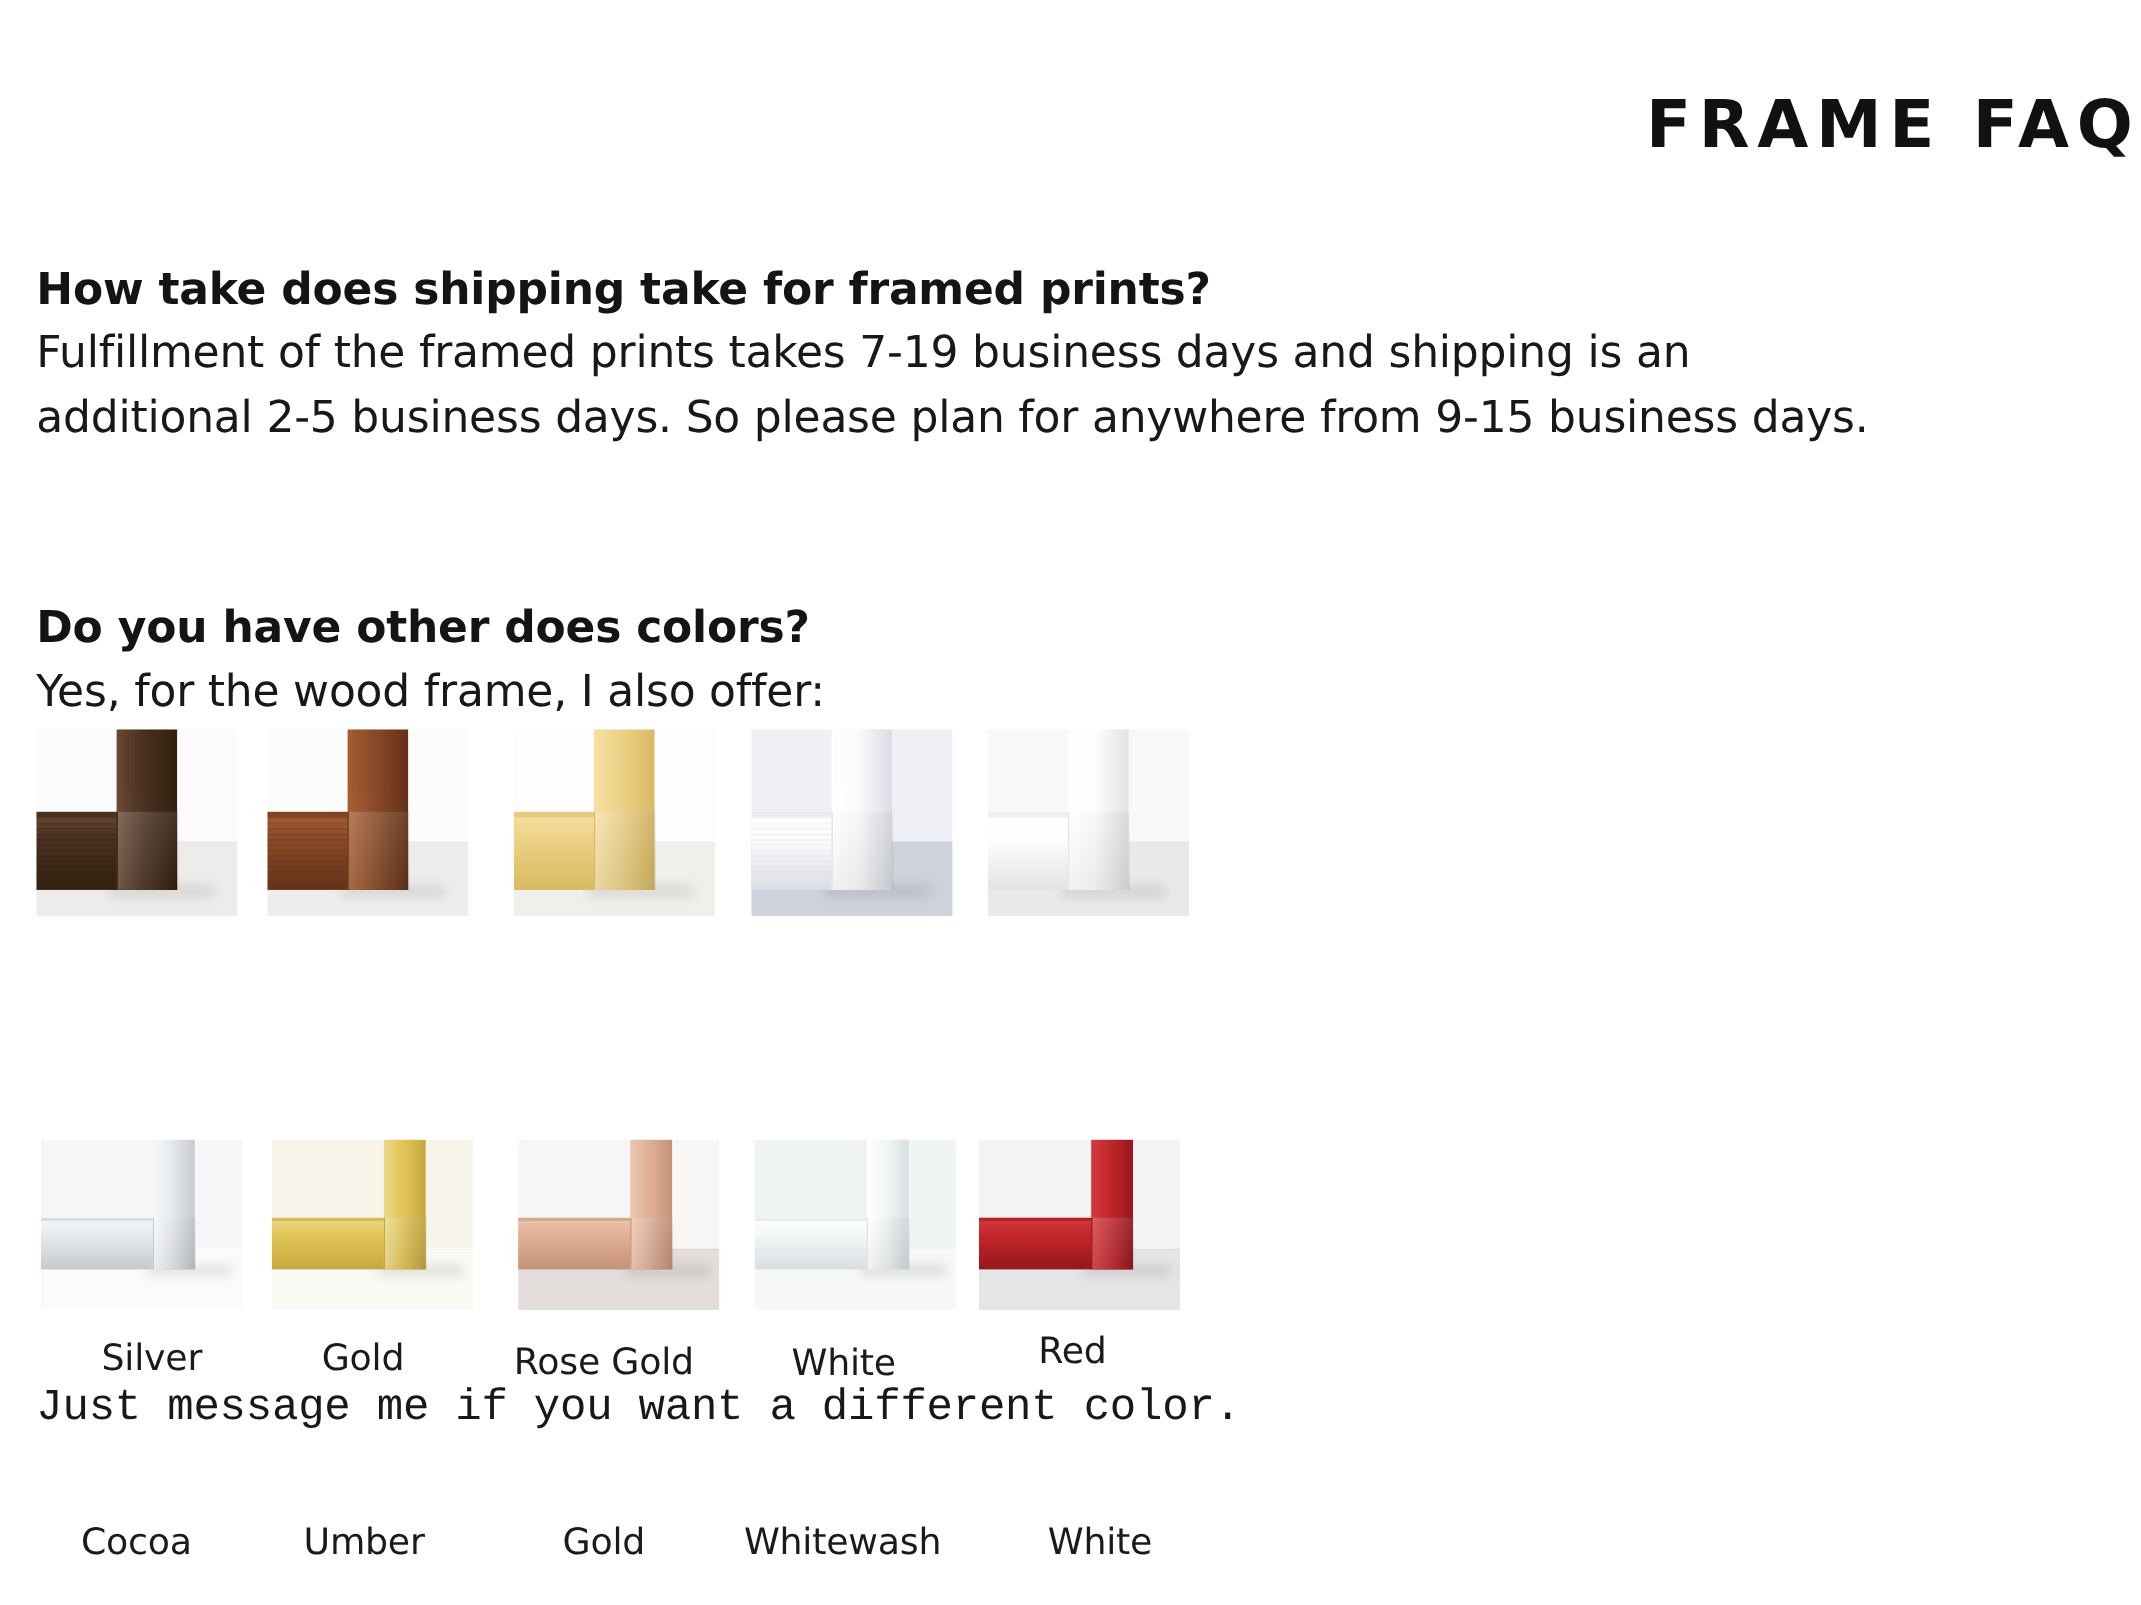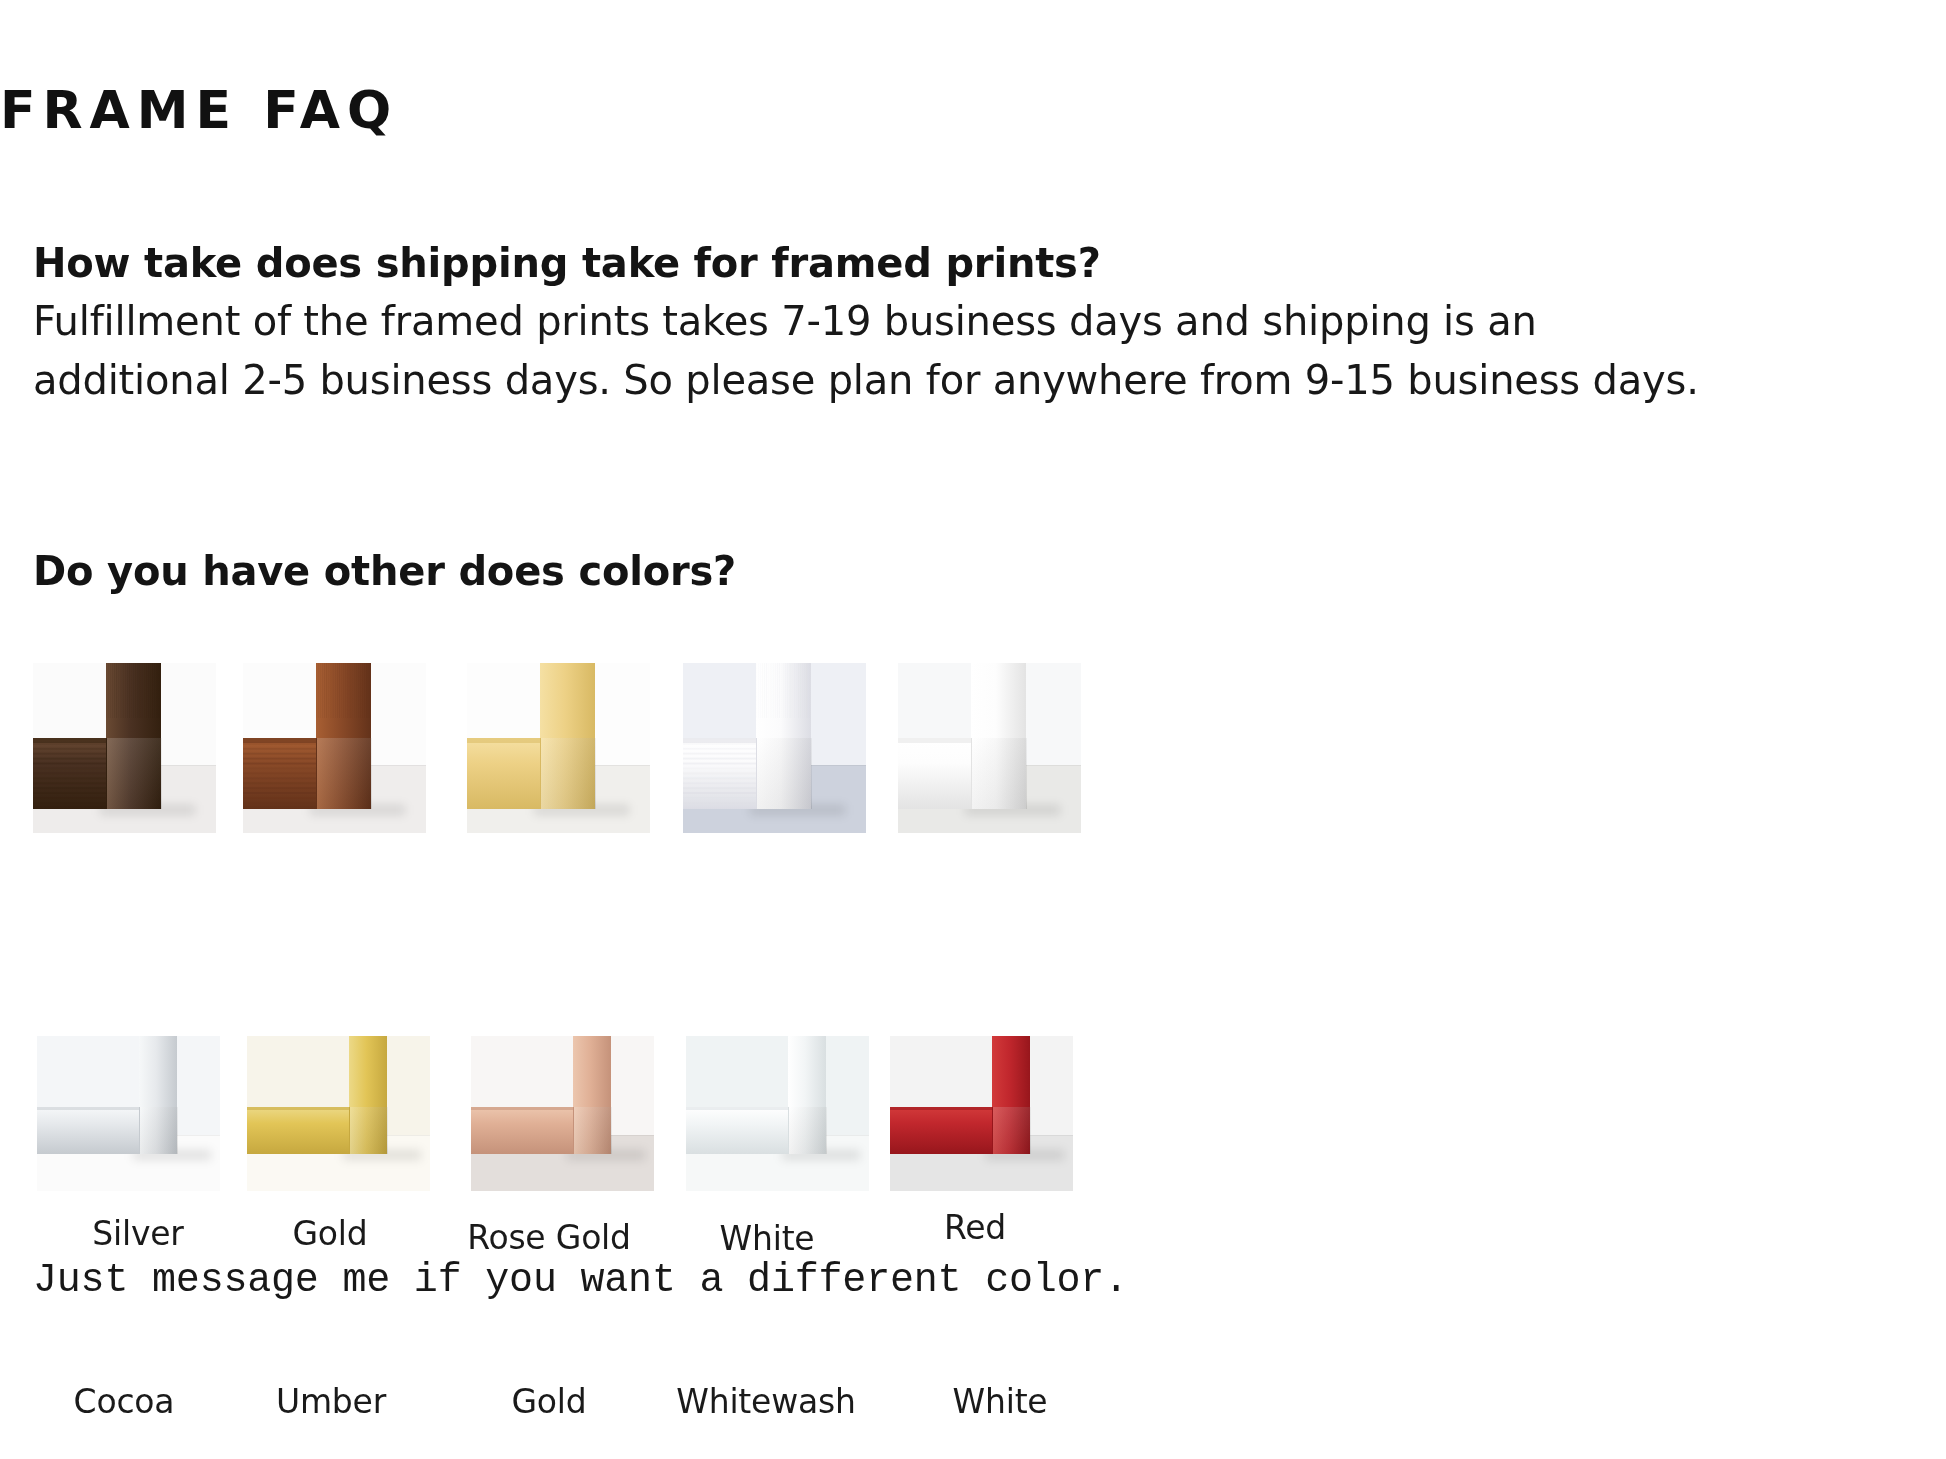--- a/index.html
+++ b/index.html
@@ -20,24 +20,24 @@
     position: absolute;
     inset: 0;
   }
 
   
   .title {
     position: absolute;
     top: 84px;
     left: 0;
     width: 100%;
-    text-align: left;
+    text-align: right;
     font-family: "DejaVu Sans", sans-serif;
     font-weight: 700;
-    font-size: 52px;
+    font-size: 60px;
     letter-spacing: 7px;
     color: #111111;
     line-height: 1;
   }
 
   
   .qa-block {
     position: absolute;
     left: 33px;
     width: 1880px;
@@ -116,20 +116,21 @@
   <div class="qa-block" id="block-shipping">
     <div class="q-line">How take does shipping take for framed prints?</div>
     <div class="a-line">Fulfillment of the framed prints takes 7-19 business days and shipping is an</div>
     <div class="a-line">additional 2-5 business days. So please plan for anywhere from 9-15 business days.</div>
   </div>
 
   <div class="qa-block" id="block-colors">
     <div class="q-line">Do you have other does colors?</div>
   </div>
 
+  <div class="a-line" id="intro-wood">Yes, for the wood frame, I also offer:</div>
 
   <div class="swatch-row" id="row-wood">
       <div class="swatch" style="left: 33px; width: 183px; height: 170px;">
     <div class="bg-wall" style="height:102px;background:#fbfbfb;"></div>
     <div class="bg-table" style="top:102px;height:68px;background:#eeeceb;
                 box-shadow: inset 0 1px 0 rgba(0,0,0,0.05);"></div>
 
     <div class="shadow" style="left:67px; top:142px; width:95px; height:10px;
                 background:rgba(0,0,0,0.10); filter:blur(5px);"></div>
 

